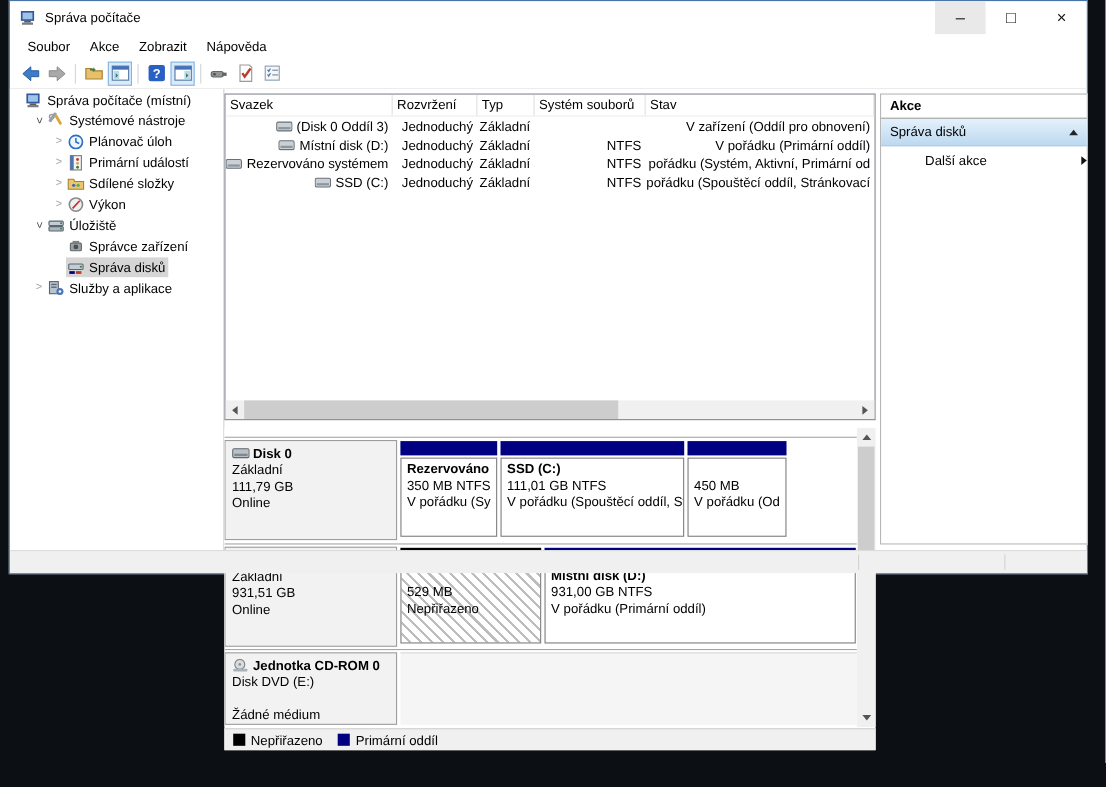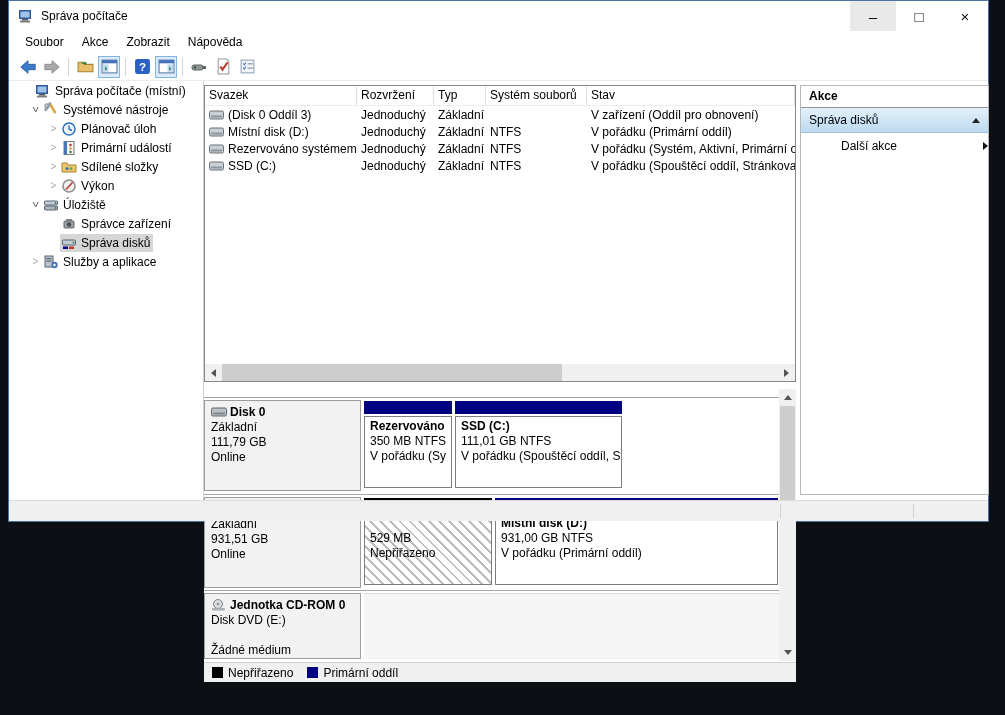--- a/index.html
+++ b/index.html
@@ -16,34 +16,34 @@
   .menubar{height:22px;display:flex;align-items:center;padding-left:7px;}
   .menu-item{padding:2px 9px;}
   
   .toolbar{height:27px;display:flex;align-items:center;padding-left:7px;border-bottom:1px solid #ececec;}
   .tbtn{width:22px;height:22px;display:flex;align-items:center;justify-content:center;margin:0 1px;border:1px solid transparent;box-sizing:border-box;}
   .tbtn.pressed{background:#d9eafb;border-color:#86b5e0;}
   .tsep{width:1px;height:18px;background:#d4d4d4;margin:0 4px;}
   
   .tree-panel{position:absolute;left:0;top:80px;width:194px;bottom:20px;background:#fff;border-right:1px solid #d0d0d0;overflow:hidden;}
   .tree-item{height:19px;display:flex;align-items:center;white-space:nowrap;}
-  .lvl0{padding-left:12px;}.lvl1{padding-left:20px;}.lvl2{padding-left:38px;}
+  .lvl0{padding-left:0;}.lvl1{padding-left:20px;}.lvl2{padding-left:38px;}
   .expander{width:13px;font-size:10px;color:#a8a8a8;text-align:center;flex:0 0 13px;}
   .expander.expanded{display:inline-block;transform:rotate(90deg);color:#3c3c3c;}
   .expander.none{visibility:hidden;}
   .titem-inner{display:flex;align-items:center;padding:1px 3px 1px 1px;}
   .titem-inner.selected{background:#d6d6d6;}
   .ticon{width:16px;height:16px;margin-right:4px;flex:0 0 16px;}
   
   .volume-list{position:absolute;left:195px;top:84px;width:592px;height:297px;border:1px solid #828790;box-sizing:border-box;background:#fff;overflow:hidden;}
   .vheader{display:flex;height:19px;border-bottom:1px solid #ededed;}
   .vh{border-right:1px solid #e0e0e0;padding:2px 4px;box-sizing:border-box;white-space:nowrap;overflow:hidden;}
   .c0{width:152px;flex:0 0 152px;}.c1{width:77px;flex:0 0 77px;}.c2{width:52px;flex:0 0 52px;}.c3{width:101px;flex:0 0 101px;}.c4{flex:1;}
   .vrow{display:flex;height:17px;align-items:center;}
-  .vcell{padding:0 4px;box-sizing:border-box;white-space:nowrap;overflow:hidden;display:flex;align-items:center;}
+  .vcell{padding:0 4px;box-sizing:border-box;white-space:nowrap;overflow:hidden;display:flex;align-items:center;justify-content:flex-end;}
   .vicon{width:15px;height:10px;margin-right:4px;flex:0 0 15px;}
   .hscroll{position:absolute;left:0;right:0;bottom:0;height:17px;background:#f0f0f0;}
   .harrow{position:absolute;top:0;width:17px;height:17px;display:flex;align-items:center;justify-content:center;}
   .harrow-left{left:0;}.harrow-right{right:0;}
   .tri{width:0;height:0;border-style:solid;}
   .tri-left{border-width:4px 5px 4px 0;border-color:transparent #555 transparent transparent;}
   .tri-right{border-width:4px 0 4px 5px;border-color:transparent transparent transparent #555;}
   .tri-up{border-width:0 4px 5px 4px;border-color:transparent transparent #555 transparent;}
   .tri-down{border-width:5px 4px 0 4px;border-color:#555 transparent transparent transparent;}
   .hthumb{position:absolute;left:17px;top:0;width:340px;height:17px;background:#cdcdcd;}
@@ -424,20 +424,28 @@
             </div>
           </div>
           <div class="pblock p01">
             <div class="pstrip strip-navy"></div>
             <div class="pbody">
               <div class="ptitle">SSD (C:)</div>
               <div class="pline">111,01 GB NTFS</div>
               <div class="pline">V pořádku (Spouštěcí oddíl, St</div>
             </div>
           </div>
+          <div class="pblock p02">
+            <div class="pstrip strip-navy"></div>
+            <div class="pbody">
+              <div class="ptitle"></div>
+              <div class="pline">450 MB</div>
+              <div class="pline">V pořádku (Od</div>
+            </div>
+          </div>
         </div>
       </div>
 
       <div class="disk-row row-disk1">
         <div class="info-cell">
           <div class="dname">
             <svg class="dicon" viewBox="0 0 16 12">
                 <rect x="0.5" y="2" width="15" height="8" rx="1.5" fill="#b9c0c6" stroke="#5f666c" stroke-width="1"></rect>
                 <rect x="2" y="6.5" width="12" height="2" fill="#7f878e"></rect>
               </svg>

